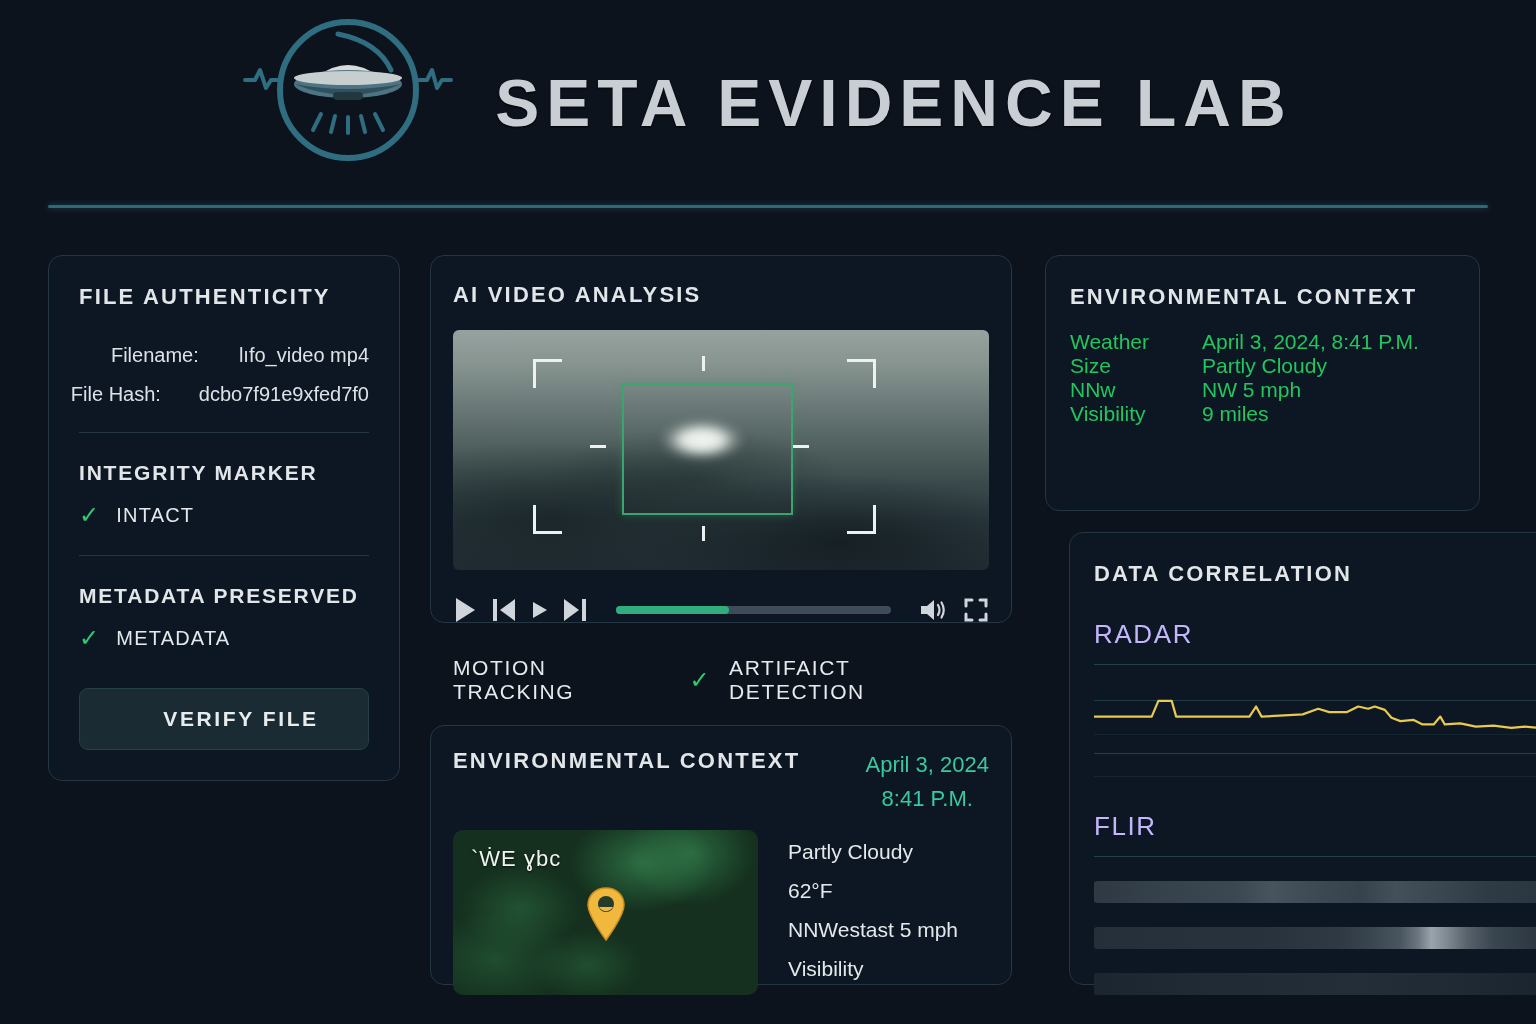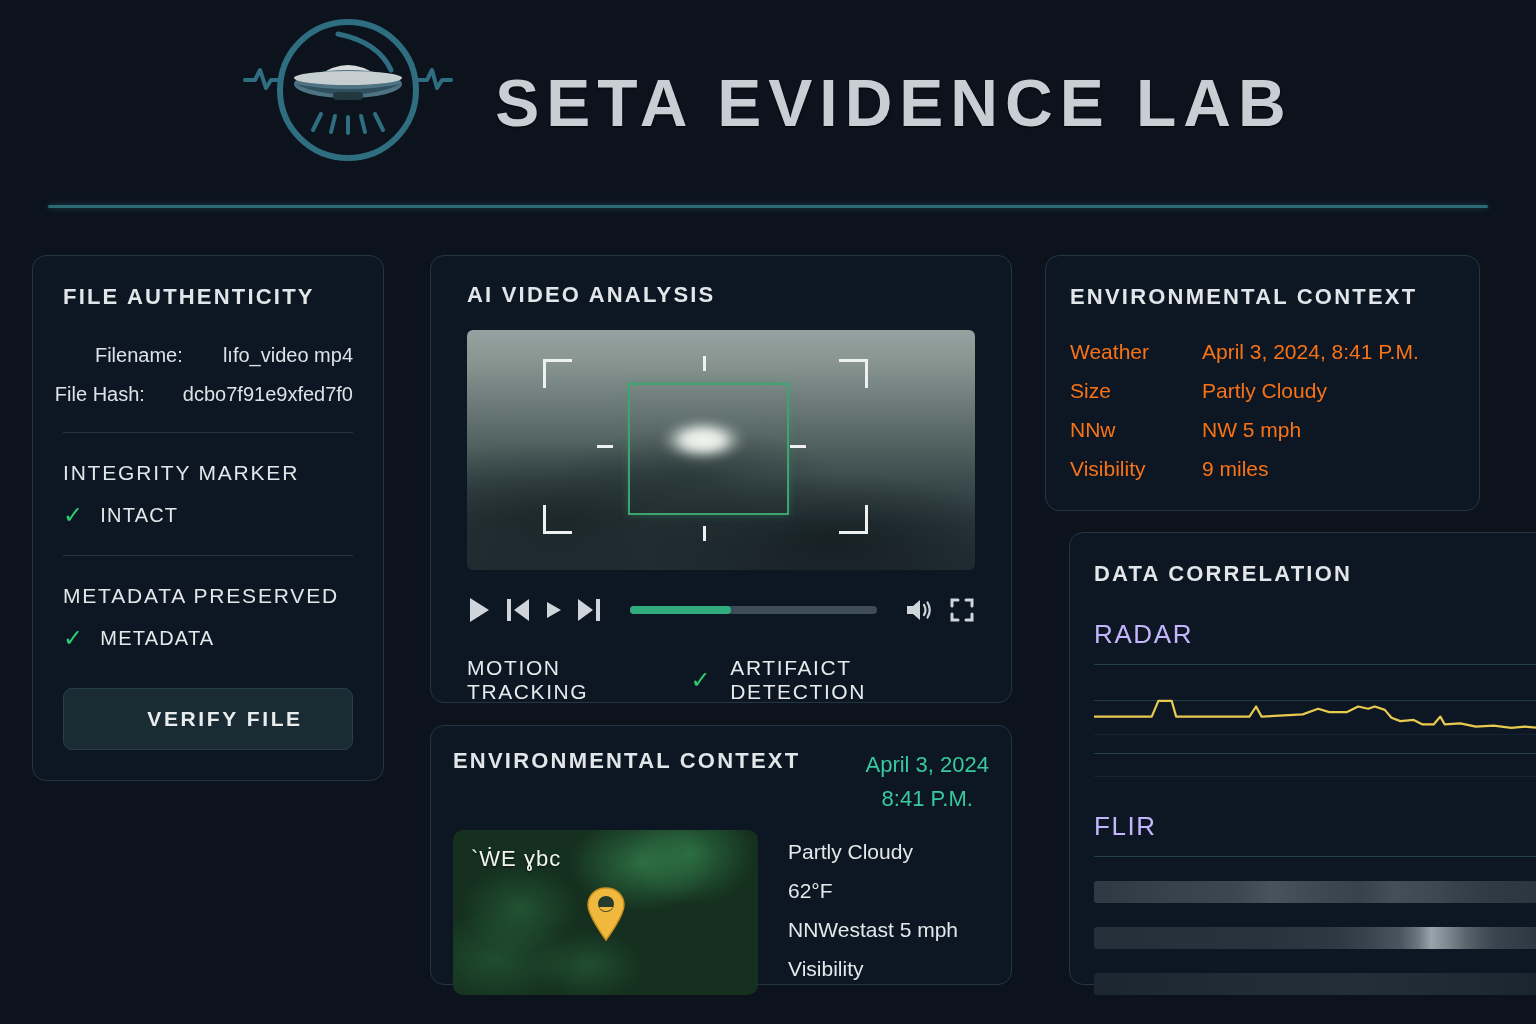--- a/index.html
+++ b/index.html
@@ -8,31 +8,31 @@
 
   
   .header{position:absolute;top:0;left:0;width:100%;height:206px;display:flex;align-items:center;justify-content:center;gap:42px;}
   .logo-wrap{position:relative;width:210px;height:170px;flex:0 0 auto;}
   .app-title{font-size:66px;font-weight:700;letter-spacing:7px;color:#c9ced5;text-shadow:0 1px 2px #000;}
   .header-divider{position:absolute;top:205px;left:48px;right:48px;height:3px;background:#2c6a76;border-radius:2px;box-shadow:0 0 6px rgba(60,140,155,.45);}
 
   
   .panel{position:absolute;background:#0d1723;border:1px solid #243543;border-radius:14px;box-sizing:border-box;}
   .panel-title{font-size:22px;font-weight:600;letter-spacing:2.2px;color:#e2e6e9;}
-  .p-left      {left:32px;  top:255px; width:352px; height:526px; padding:28px 30px;}
-  .p-video     {left:430px; top:255px; width:582px; height:448px; padding:26px 36px;}
+  .p-left      {left:48px;  top:255px; width:352px; height:526px; padding:28px 30px;}
+  .p-video     {left:430px; top:255px; width:582px; height:368px; padding:26px 22px;}
   .p-env-mid   {left:430px; top:725px; width:582px; height:260px; padding:22px 22px;}
   .p-env-right {left:1045px;top:255px; width:435px; height:256px; padding:28px 24px;}
   .p-corr      {left:1045px;top:532px; width:494px; height:453px; padding:28px 24px;margin-left:24px;}
 
   
   .kv-row{display:flex;font-size:20px;color:#dde2e6;margin-top:16px;justify-content:flex-end;}
   .kv-row .k{width:128px;flex:0 0 auto;}
   .hr{border:none;border-top:1px solid #25363f;margin:26px 0 0 0;}
-  .sec-title{font-size:21px;font-weight:400;letter-spacing:1.8px;color:#e2e6e9;margin-top:28px;}
+  .sec-title{font-size:21px;font-weight:700;letter-spacing:1.8px;color:#e2e6e9;margin-top:28px;}
   .check-row{display:flex;align-items:center;gap:16px;margin-top:16px;font-size:20px;letter-spacing:1.2px;color:#e4e8ea;}
   .check{color:#2ecc71;font-size:24px;font-weight:700;}
   .verify-btn{margin-top:36px;width:100%;height:62px;background:#1a2b33;border:1px solid #26404a;border-radius:9px;
     color:#e8eced;font-size:21px;font-weight:600;letter-spacing:2.6px;cursor:pointer;font-family:inherit;padding-left:40px;}
 
   
   .video-frame{position:relative;margin-top:22px;width:100%;height:240px;border-radius:6px;overflow:hidden;
     background:
       radial-gradient(60% 45% at 18% 78%, rgba(14,24,26,.55), rgba(0,0,0,0) 70%),
       radial-gradient(55% 40% at 72% 88%, rgba(10,18,22,.6), rgba(0,0,0,0) 70%),
@@ -69,21 +69,21 @@
       radial-gradient(30% 45% at 78% 14%, rgba(46,118,70,.8), rgba(0,0,0,0) 70%),
       radial-gradient(28% 38% at 22% 48%, rgba(42,105,63,.6), rgba(0,0,0,0) 70%),
       radial-gradient(34% 40% at 14% 78%, rgba(40,100,60,.55), rgba(0,0,0,0) 72%),
       radial-gradient(26% 30% at 44% 82%, rgba(44,108,64,.5), rgba(0,0,0,0) 70%),
       #15301f;}
   .map-label{position:absolute;left:18px;top:16px;color:#f2f4f2;font-size:22px;font-weight:400;letter-spacing:1px;text-shadow:0 1px 2px #07130c;}
   .map-pin{position:absolute;left:50%;top:34%;transform:translateX(-50%);}
   .env-details{display:flex;flex-direction:column;gap:15px;font-size:21px;color:#e4e8ea;padding-top:10px;}
 
   
-  .env-grid{display:grid;grid-template-columns:132px 1fr;row-gap:15px;margin-top:30px;font-size:21px;color:#f97316;}
+  .env-grid{display:grid;grid-template-columns:132px 1fr;margin-top:20px;font-size:21px;color:#22c55e;}
 
   
   .corr-label{font-size:26px;font-weight:400;letter-spacing:1.6px;color:#c4b5fd;}
   .corr-hr{border:none;border-top:1px solid #234049;margin:14px 0 0 0;}
   .corr-hr.faint{border-top-color:#17242e;}
   .radar-chart{margin-top:18px;width:100%;height:56px;
     background-image:linear-gradient(#1f3d46,#1f3d46),linear-gradient(#152530,#152530);
     background-size:100% 1px,100% 1px;background-position:0 30%,0 92%;background-repeat:no-repeat;}
   .flir-bar{height:22px;border-radius:3px;margin-top:24px;}
   .flir-1{background:linear-gradient(90deg,#2e3943 0%,#36424c 18%,#3b4852 32%,#47545e 40%,#3d4a54 50%,#36434d 60%,#43505a 68%,#3a4751 78%,#2f3b45 88%,#2a3640 100%);}

